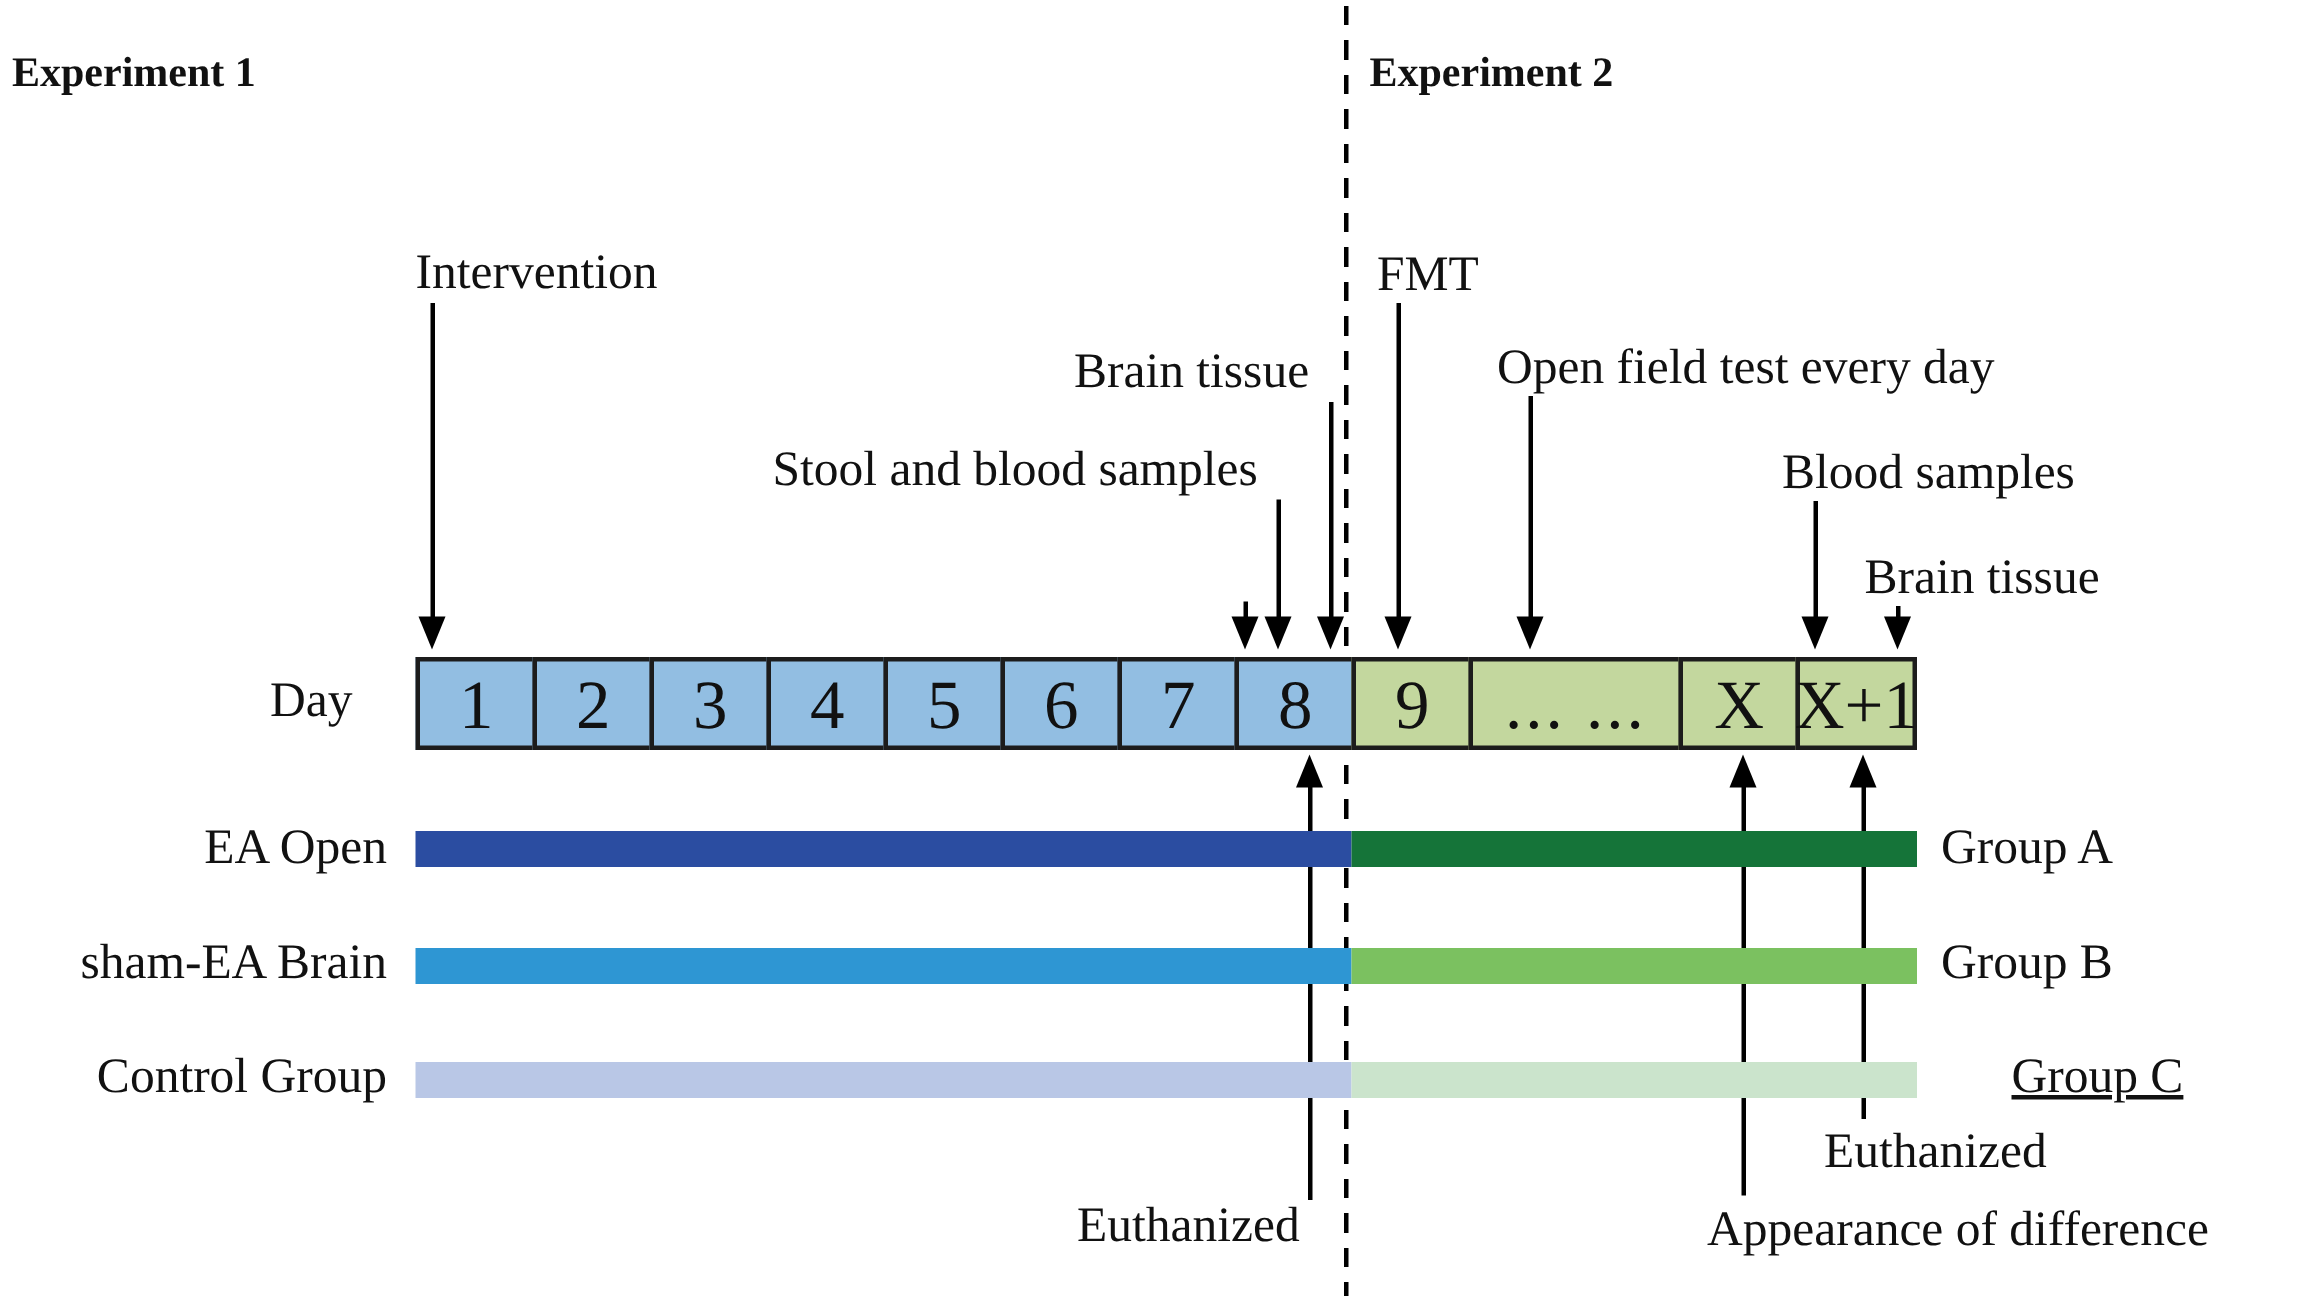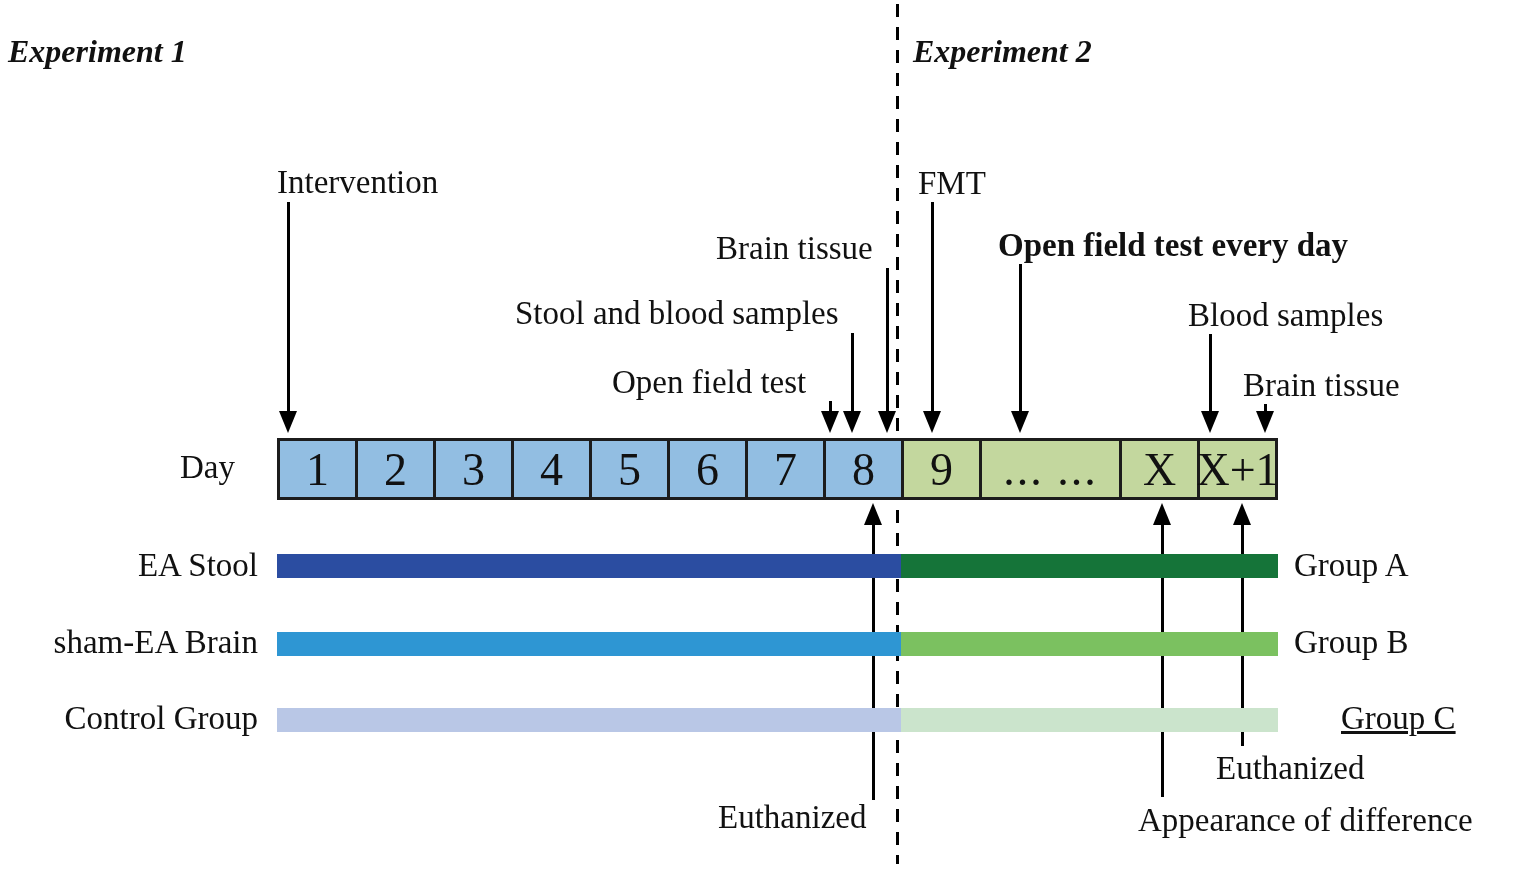--- a/index.html
+++ b/index.html
@@ -7,23 +7,22 @@
     position: relative;
     width: 1535px;
     height: 871px;
     background: #ffffff;
     font-family: "Liberation Serif", "DejaVu Serif", serif;
     color: #111;
     overflow: hidden;
   }
   .abs { position: absolute; }
   .exp-title {
-    font-size: 32px;
+    font-size: 28px;
     font-weight: bold;
-    font-style: italic;
     white-space: nowrap;
     z-index: 3;
   }
   .note {
     font-size: 33px;
     line-height: 1.1;
     white-space: nowrap;
     z-index: 3;
   }
   .divider {
@@ -65,23 +64,22 @@
 <div id="canvas">
 
   <div class="abs exp-title" style="left:8px; top:33px;">Experiment 1</div>
   <div class="abs exp-title" style="left:913px; top:33px;">Experiment 2</div>
 
   <div class="abs divider" style="left:896px; top:4px; height:860px;"></div>
 
   <div class="abs note" style="left:277px; top:164px;">Intervention</div>
   <div class="abs note" style="left:716px; top:230px;">Brain tissue</div>
   <div class="abs note" style="left:487px; top:295px;margin-left:28px;">Stool and blood samples</div>
-  <div class="abs note" style="left:612px; top:364px;">Open field test</div>
   <div class="abs note" style="left:918px; top:165px;">FMT</div>
-  <div class="abs note" style="left:998px; top:227px;font-weight:bold;">Open field test every day</div>
+  <div class="abs note" style="left:998px; top:227px;">Open field test every day</div>
   <div class="abs note" style="left:1188px; top:297px;">Blood samples</div>
   <div class="abs note" style="left:1243px; top:367px;">Brain tissue</div>
 
   <div class="arrow">
     <div class="shaft" style="left:287px; top:202px; height:211px;"></div>
     <div class="head down" style="left:279px; top:411px;"></div>
   </div>
   <div class="arrow">
     <div class="shaft" style="left:886px; top:268px; height:145px;"></div>
     <div class="head down" style="left:878px; top:411px;"></div>
@@ -127,21 +125,21 @@
     <div class="cell exp2">X+1</div>
   </div>
 
   <div class="bar" style="left: 277px; top: 554px; width: 624px; background: rgb(43, 77, 161);"></div>
   <div class="bar" style="left: 901px; top: 554px; width: 377px; background: rgb(21, 116, 57);"></div>
   <div class="bar" style="left: 277px; top: 632px; width: 624px; background: rgb(46, 150, 211);"></div>
   <div class="bar" style="left: 901px; top: 632px; width: 377px; background: rgb(123, 193, 96);"></div>
   <div class="bar" style="left: 277px; top: 708px; width: 624px; background: rgb(185, 199, 230);"></div>
   <div class="bar" style="left: 901px; top: 708px; width: 377px; background: rgb(203, 228, 204);"></div>
 
-  <div class="abs glabel right-col" style="left:0; top:547px; width:258px;">EA Stool</div>
+  <div class="abs glabel right-col" style="left:0; top:547px; width:258px;">EA Open</div>
   <div class="abs glabel right-col" style="left:0; top:624px; width:258px;">sham-EA Brain</div>
   <div class="abs glabel right-col" style="left:0; top:700px; width:258px;">Control Group</div>
 
   <div class="abs glabel" style="left:1294px; top:547px;">Group A</div>
   <div class="abs glabel" style="left:1294px; top:624px;font-family:Liberation Serif, serif;">Group B</div>
   <div class="abs glabel" style="left:1341px; top:700px;text-decoration:underline;">Group C</div>
 
   <div class="arrow">
     <div class="head up" style="left:864px; top:503px;"></div>
     <div class="shaft" style="left:872px; top:523px; height:277px;"></div>

